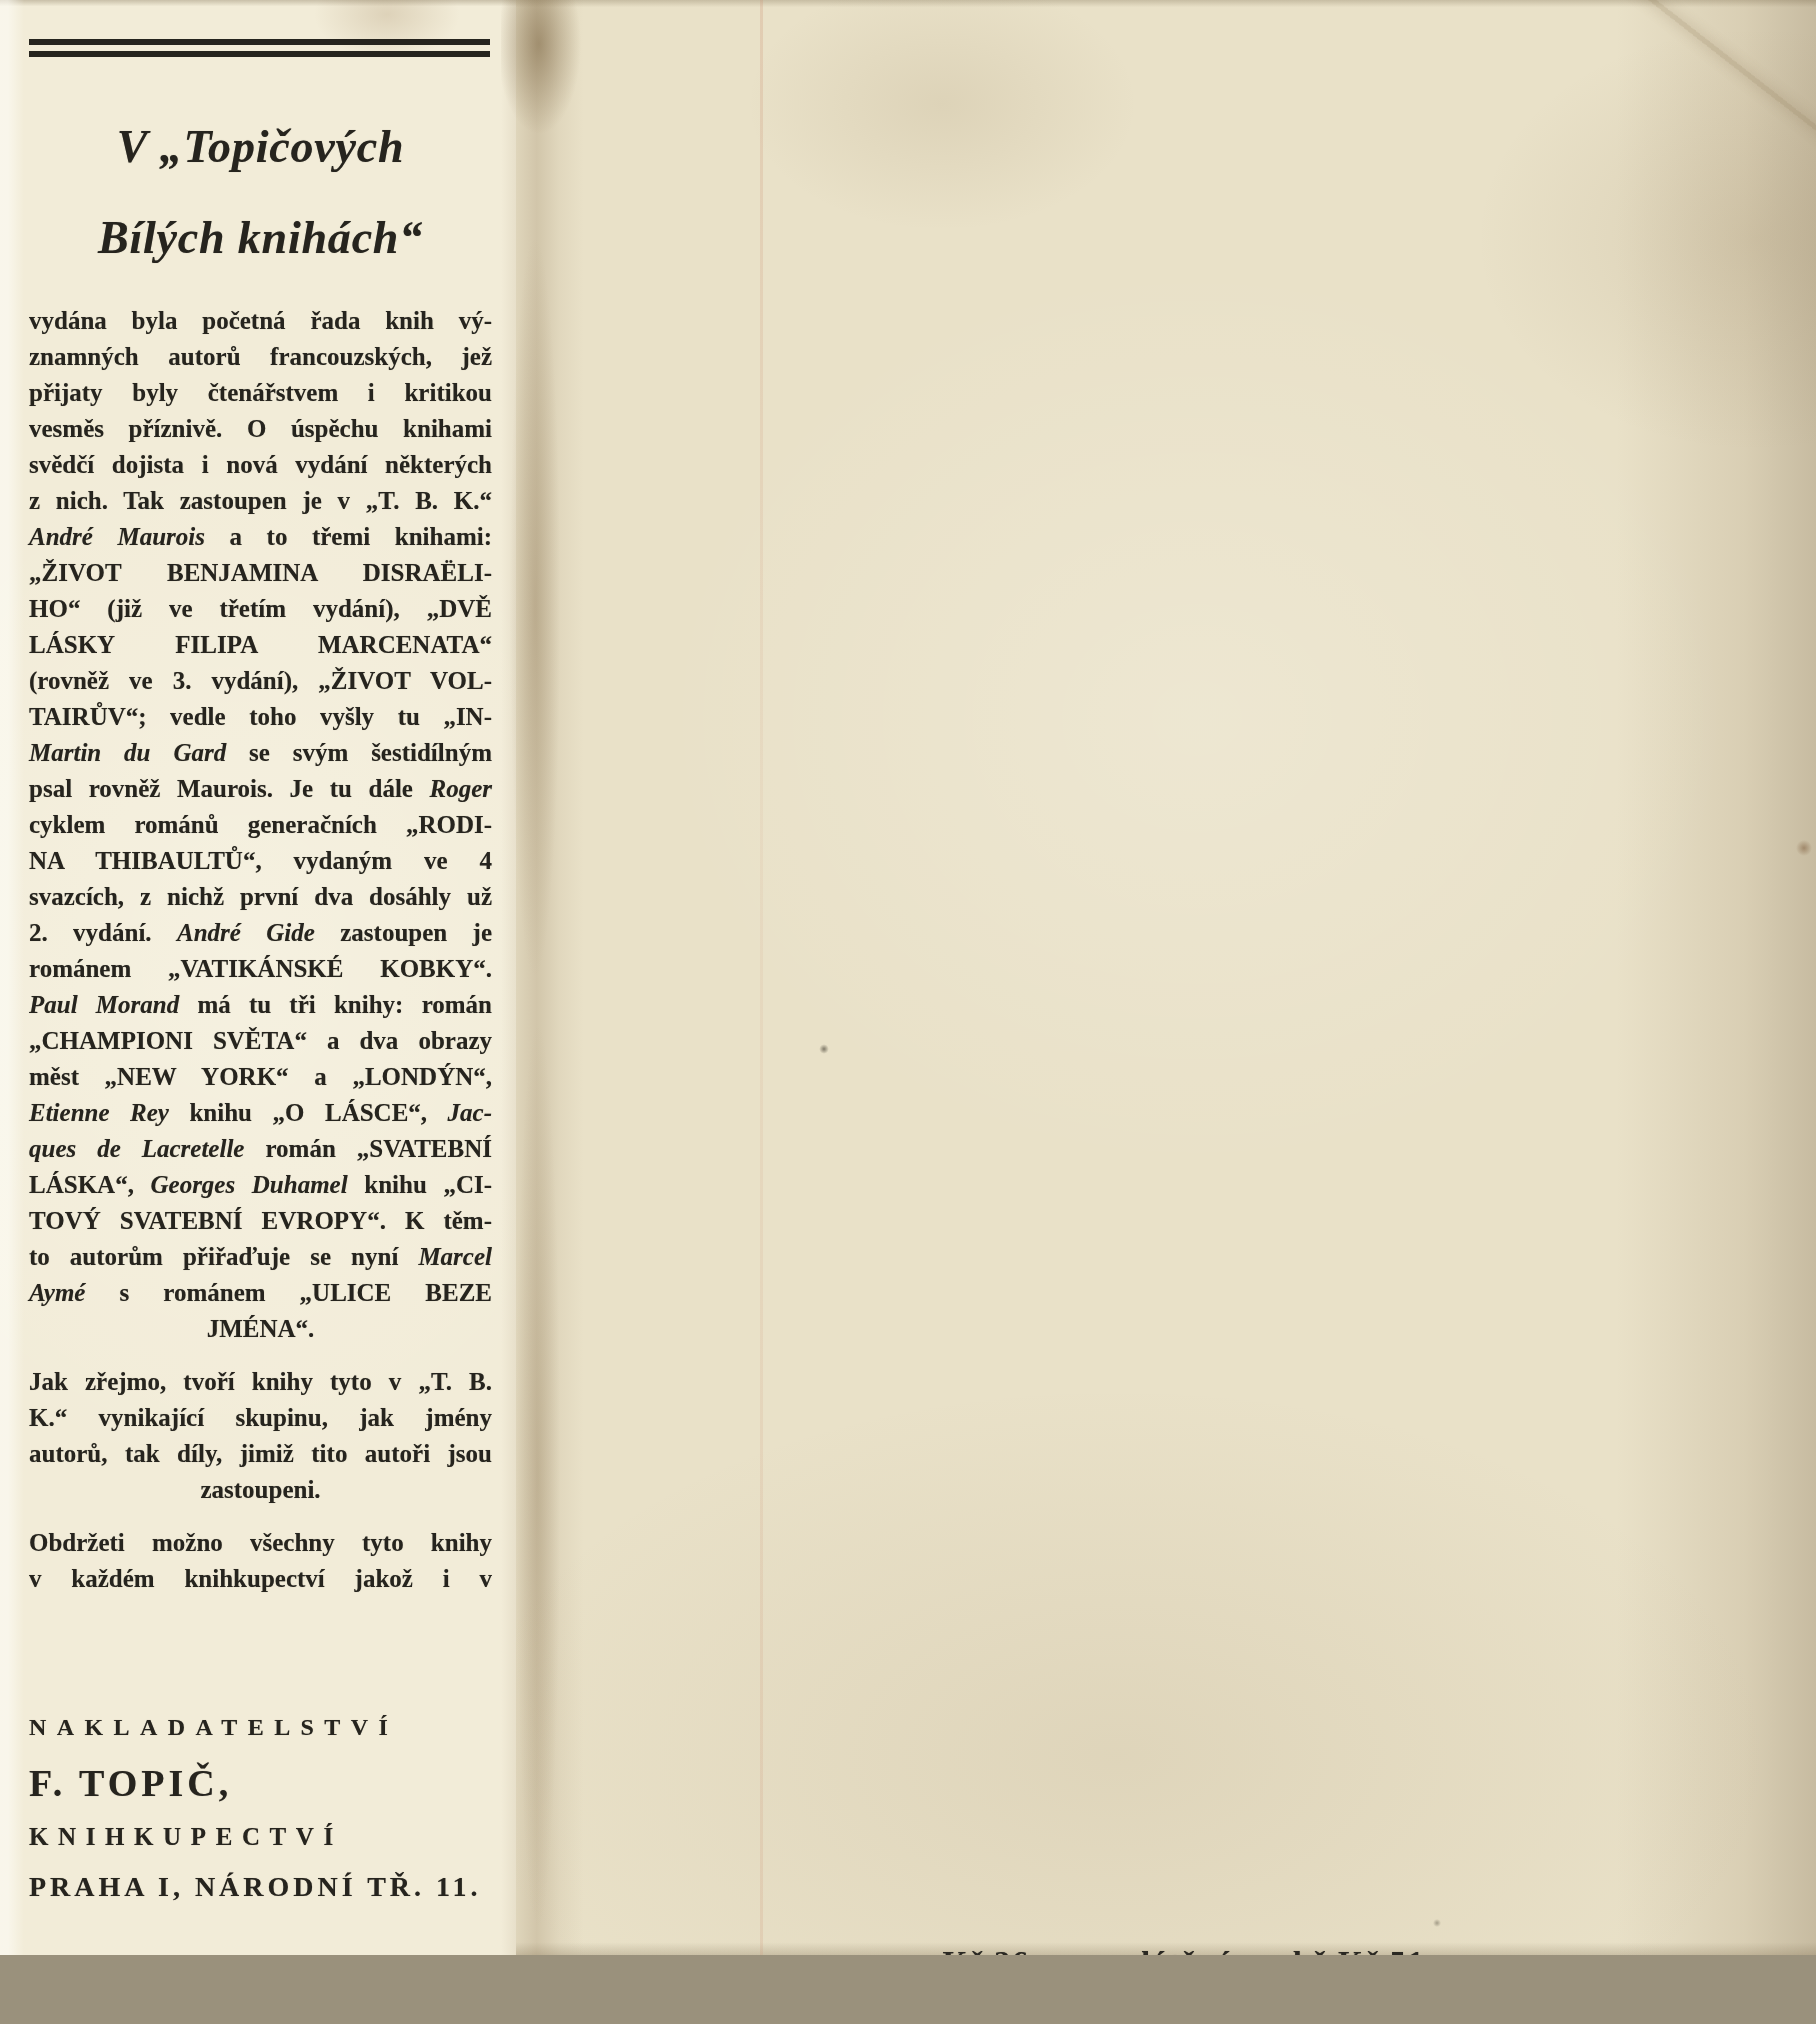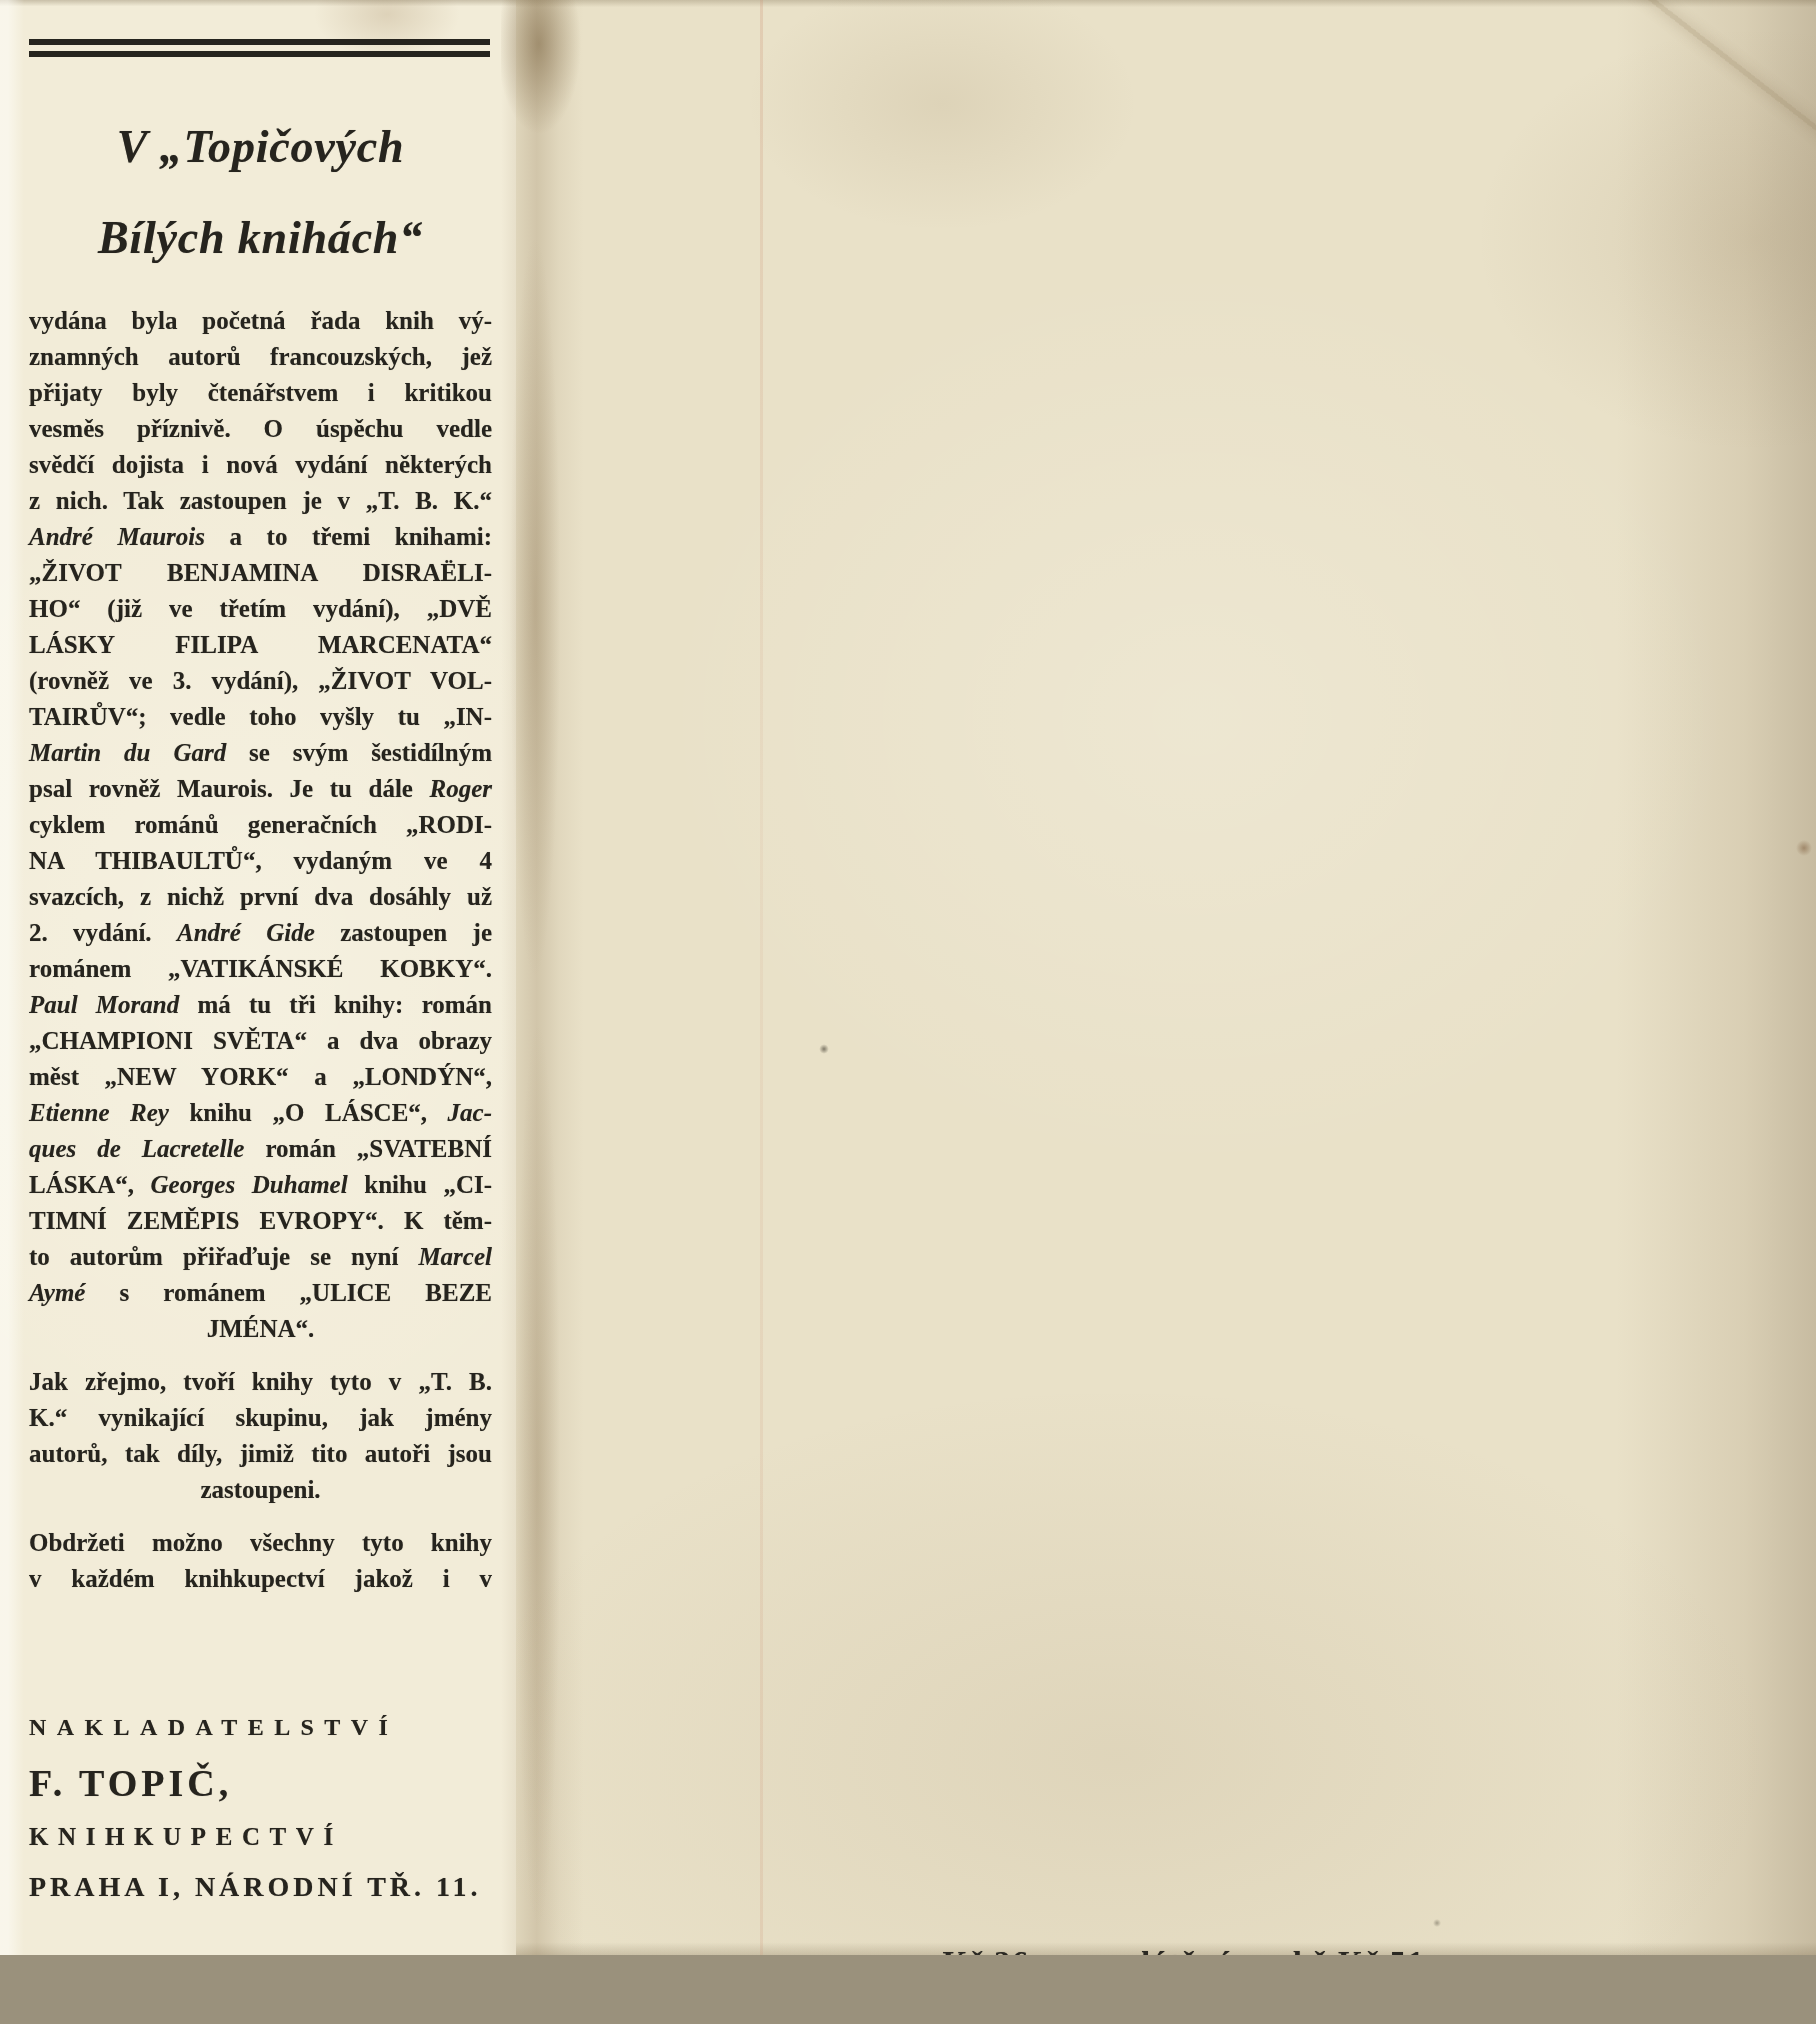--- a/index.html
+++ b/index.html
@@ -107,21 +107,21 @@
       <div class="flap-title">
         <div>V „Topičových</div>
         <div>Bílých knihách“</div>
       </div>
 
       <div class="flap-body">
           <div class="para">
             <div class="line"><span>vydána byla početná řada knih vý-</span></div>
             <div class="line"><span>znamných autorů francouzských, jež</span></div>
             <div class="line"><span>přijaty byly čtenářstvem i kritikou</span></div>
-            <div class="line"><span>vesměs příznivě. O úspěchu vedle</span></div>
+            <div class="line"><span>vesměs příznivě. O úspěchu knihami</span></div>
             <div class="line"><span>svědčí dojista i nová vydání některých</span></div>
             <div class="line"><span>z nich. Tak zastoupen je v „T. B. K.“</span></div>
             <div class="line"><span class="it">André Maurois</span><span> a to třemi knihami:</span></div>
             <div class="line"><span>„ŽIVOT BENJAMINA DISRAËLI-</span></div>
             <div class="line"><span>HO“ (již ve třetím vydání), „DVĚ</span></div>
             <div class="line"><span>LÁSKY FILIPA MARCENATA“</span></div>
             <div class="line"><span>(rovněž ve 3. vydání), „ŽIVOT VOL-</span></div>
             <div class="line"><span>TAIRŮV“; vedle toho vyšly tu „IN-</span></div>
             <div class="line"><span class="it">Martin du Gard</span><span> se svým šestidílným</span></div>
             <div class="line"><span>psal rovněž Maurois. Je tu dále </span><span class="it">Roger</span></div>
@@ -129,21 +129,21 @@
             <div class="line"><span>NA THIBAULTŮ“, vydaným ve 4</span></div>
             <div class="line"><span>svazcích, z nichž první dva dosáhly už</span></div>
             <div class="line"><span>2. vydání. </span><span class="it">André Gide</span><span> zastoupen je</span></div>
             <div class="line"><span>románem „VATIKÁNSKÉ KOBKY“.</span></div>
             <div class="line"><span class="it">Paul Morand</span><span> má tu tři knihy: román</span></div>
             <div class="line"><span>„CHAMPIONI SVĚTA“ a dva obrazy</span></div>
             <div class="line"><span>měst „NEW YORK“ a „LONDÝN“,</span></div>
             <div class="line"><span class="it">Etienne Rey</span><span> knihu „O LÁSCE“, </span><span class="it">Jac-</span></div>
             <div class="line"><span class="it">ques de Lacretelle</span><span> román „SVATEBNÍ</span></div>
             <div class="line"><span>LÁSKA“, </span><span class="it">Georges Duhamel</span><span> knihu „CI-</span></div>
-            <div class="line"><span>TIMNÍ ZEMĚPIS EVROPY“. K těm-</span></div>
+            <div class="line"><span>TOVÝ SVATEBNÍ EVROPY“. K těm-</span></div>
             <div class="line"><span>to autorům přiřaďuje se nyní </span><span class="it">Marcel</span></div>
             <div class="line"><span class="it">Aymé</span><span> s románem „ULICE BEZE</span></div>
             <div class="line center"><span>JMÉNA“.</span></div>
           </div>
           <div class="para">
             <div class="line"><span>Jak zřejmo, tvoří knihy tyto v „T. B.</span></div>
             <div class="line"><span>K.“ vynikající skupinu, jak jmény</span></div>
             <div class="line"><span>autorů, tak díly, jimiž tito autoři jsou</span></div>
             <div class="line center"><span>zastoupeni.</span></div>
           </div>

